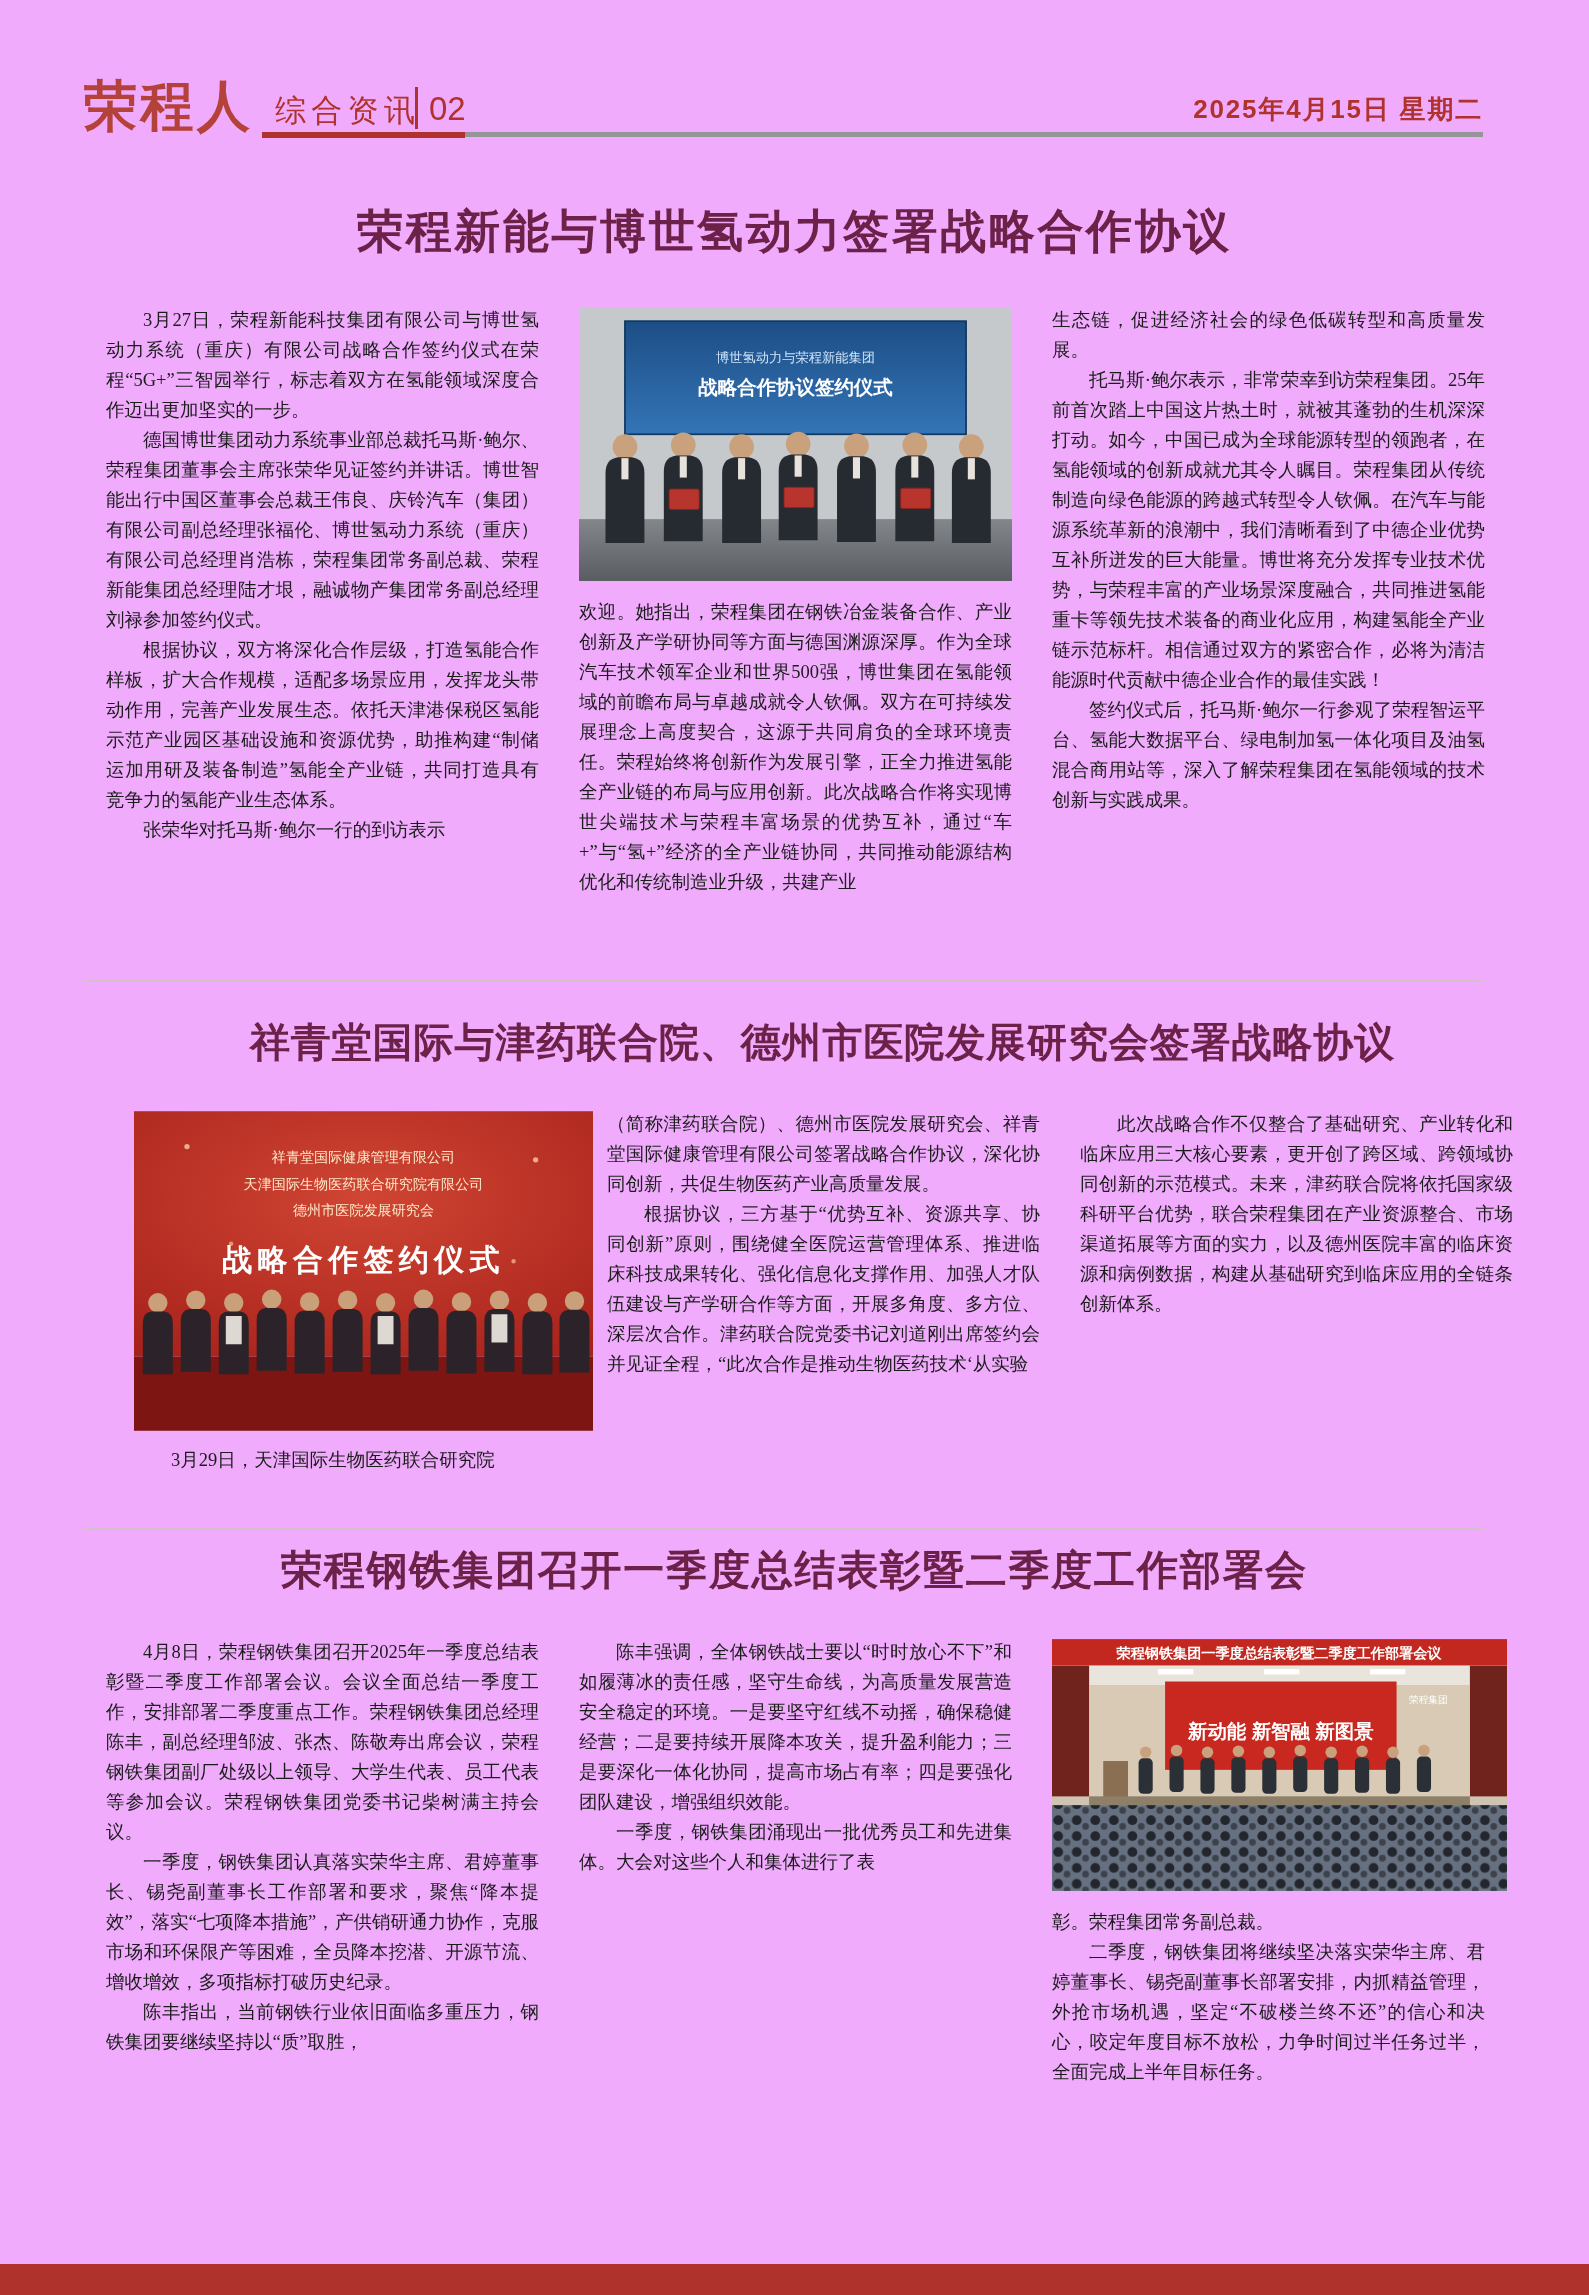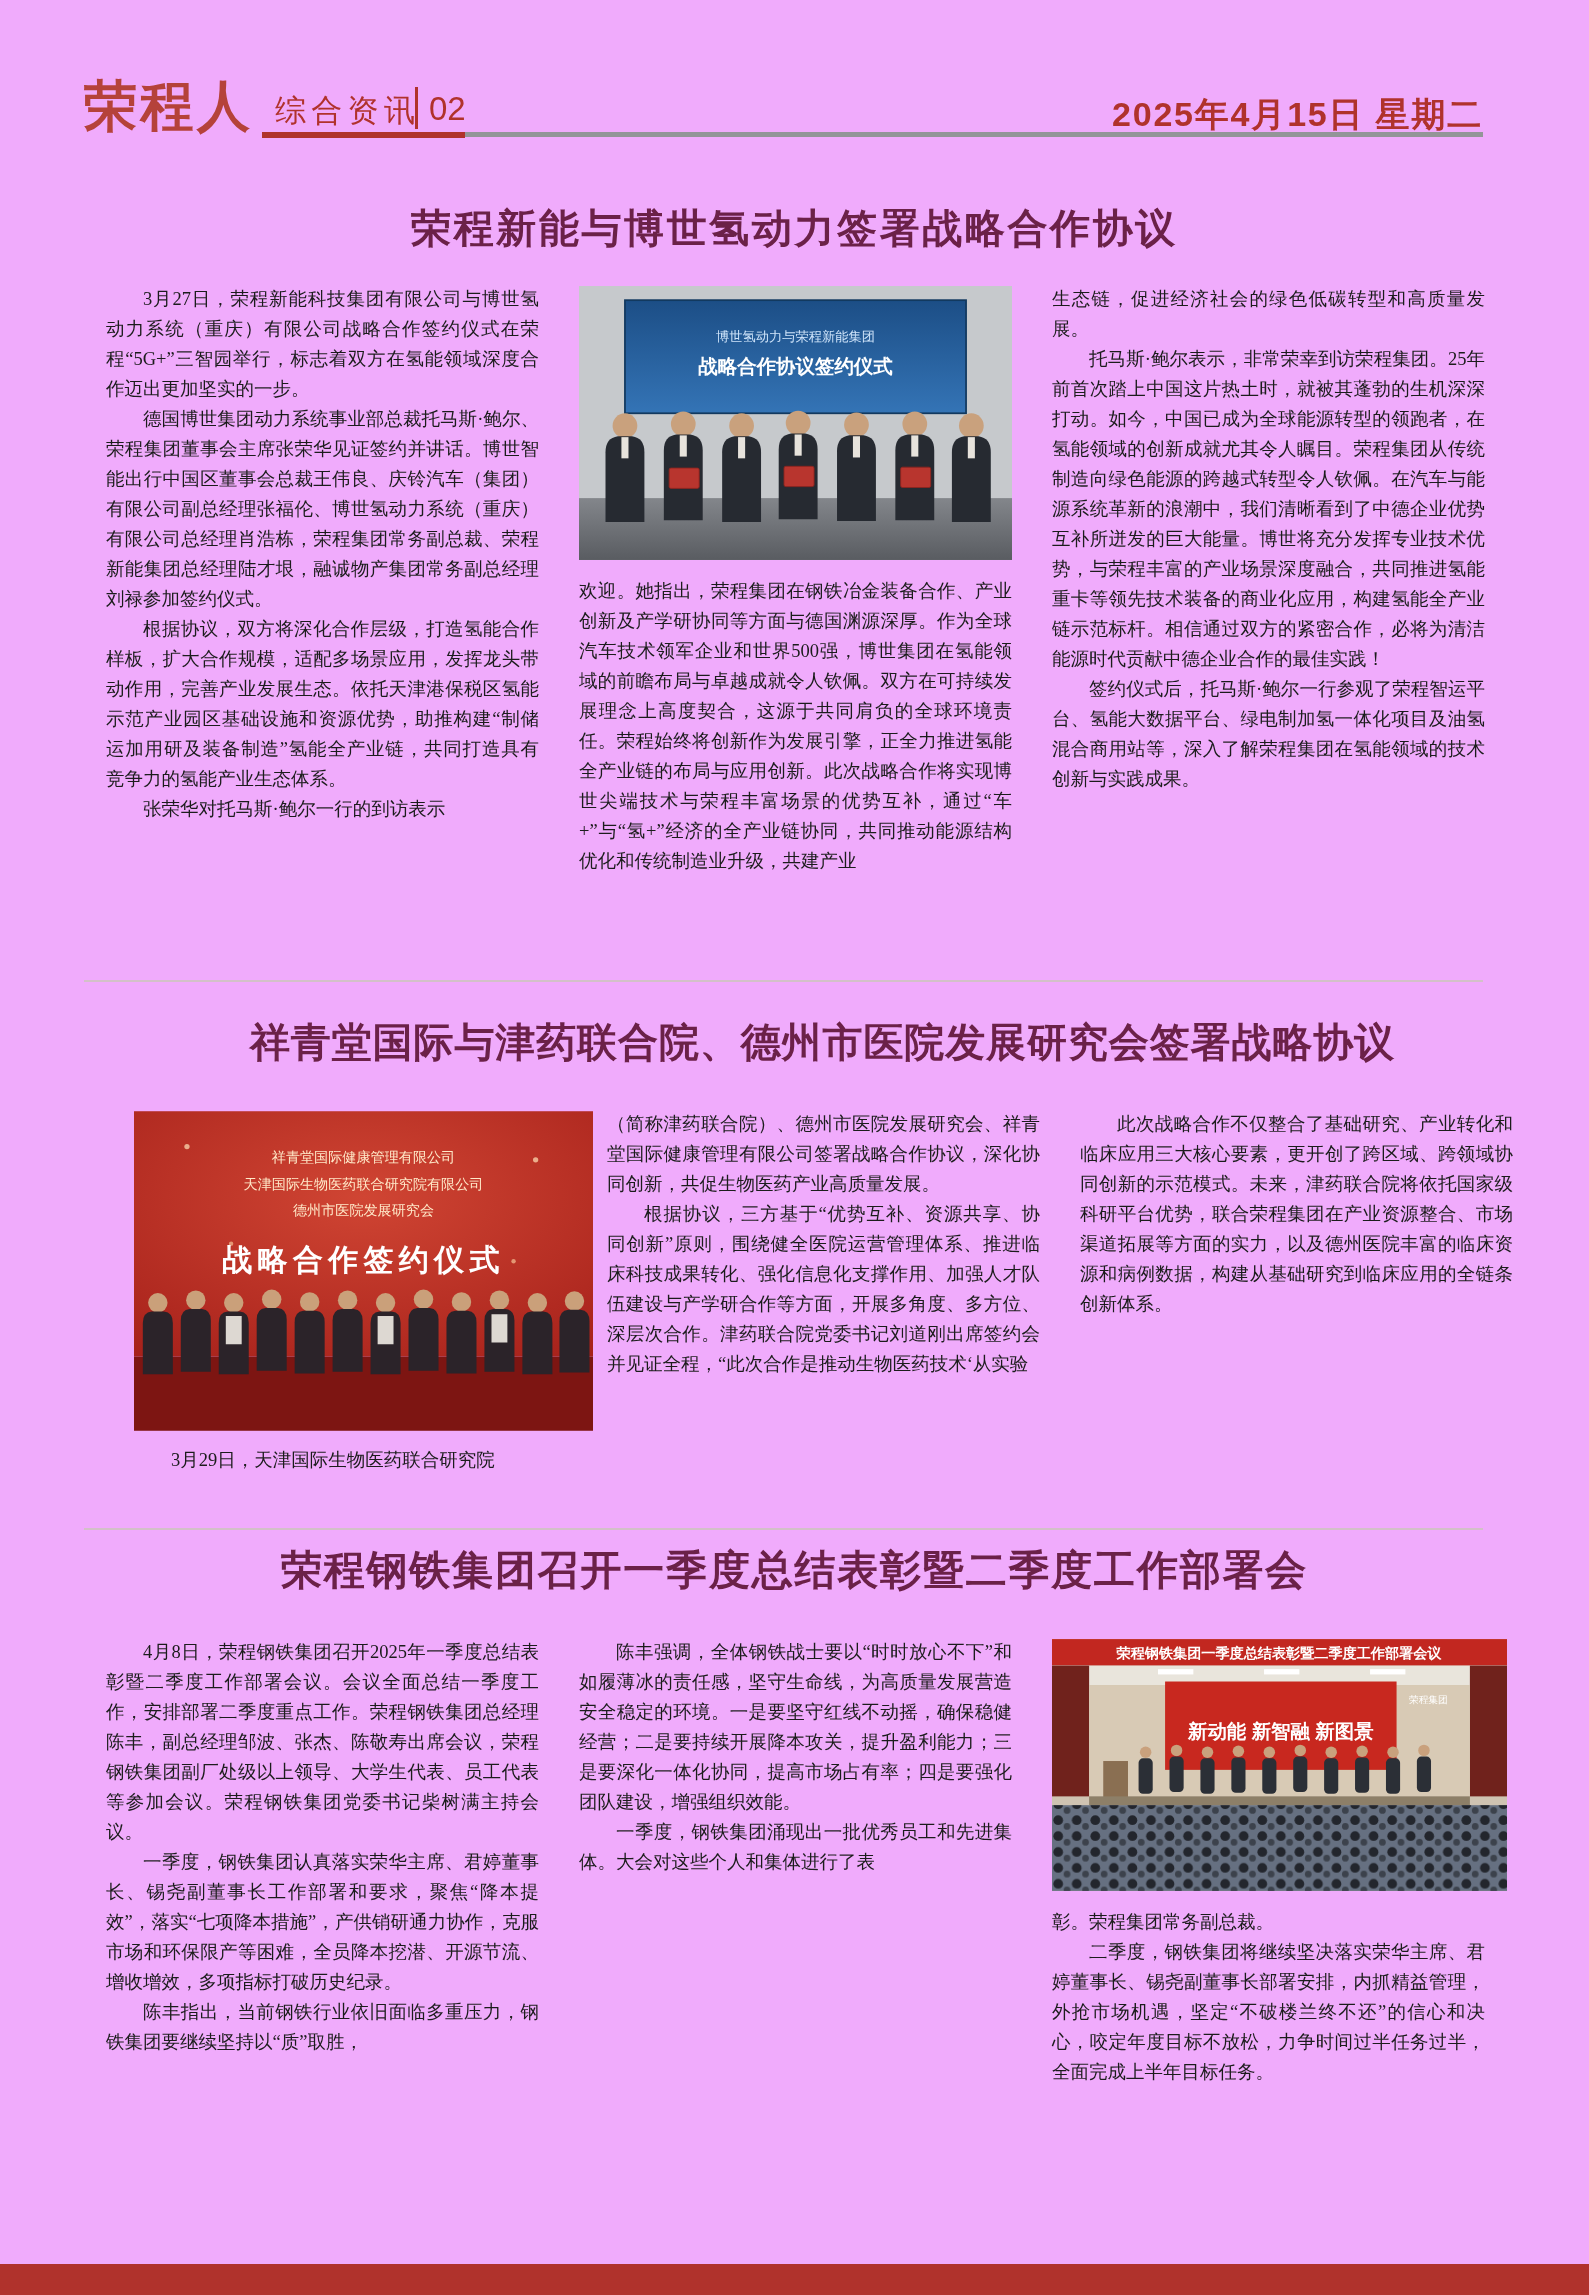--- a/index.html
+++ b/index.html
@@ -7,31 +7,31 @@
         font-family:"Liberation Serif","DejaVu Serif",serif;}
 
   
   .masthead-logo{position:absolute;left:84px;top:71px;font-size:53px;font-weight:bold;
     color:#b5423a;font-family:"DejaVu Serif",serif;letter-spacing:3.5px;transform:scaleY(1.04);}
   .section-label{position:absolute;left:275px;top:90px;font-size:31px;font-weight:normal;
     color:#b0322c;font-family:"Liberation Sans",sans-serif;letter-spacing:5.3px;}
   .head-vbar{position:absolute;left:415px;top:87px;width:2.6px;height:42px;background:#b0322c;}
   .page-number{position:absolute;left:429px;top:90px;font-size:33px;color:#b0322c;
     font-family:"Liberation Sans",sans-serif;}
-  .issue-date{position:absolute;right:106px;top:92px;font-size:34px;font-weight:bold;
+  .issue-date{position:absolute;right:106px;top:92px;font-size:26px;font-weight:bold;
     color:#b0322c;font-family:"Liberation Sans",sans-serif;letter-spacing:1.8px;}
   .rule-red{position:absolute;left:262px;top:132px;width:203px;height:6.2px;background:#b0322c;}
   .rule-gray{position:absolute;left:465px;top:132px;width:1018px;height:5.3px;background:#939598;}
 
   
   .article{position:absolute;left:106px;width:1377px;}
   .a1{top:201px;} .a2{top:1015px;padding-left:28px;} .a3{top:1543px;}
   .article h1{margin:0;text-align:center;font-family:"Liberation Sans",sans-serif;
     font-weight:bold;color:#6b2148;white-space:nowrap;}
-  .a1 h1{font-size:40px;letter-spacing:2.6px;margin-bottom:28px;}
+  .a1 h1{font-size:46px;letter-spacing:2.6px;margin-bottom:42px;}
   .a2 h1{font-size:40px;letter-spacing:0.9px;margin-bottom:39px;}
   .a3 h1{font-size:41px;letter-spacing:1.8px;margin-bottom:39px;}
   .cols{display:flex;gap:40px;align-items:flex-start;}
   .col{width:433px;flex:0 0 433px;}
   .col p{margin:0;font-size:18.5px;line-height:30px;text-align:justify;color:#1c1c1c;}
   p.ind{text-indent:2em;}
   p.cont{text-indent:0;}
   figure{margin:0;display:block;}
   .photo1{width:378px;height:274px;margin:1.8px 0 16px 0;}
   .photo2{width:506px;height:320px;margin:1.8px 0 14px 0;}

